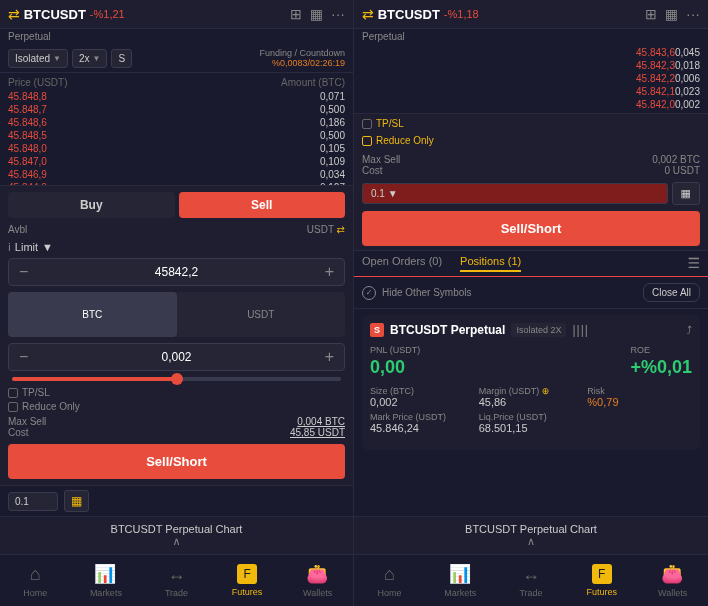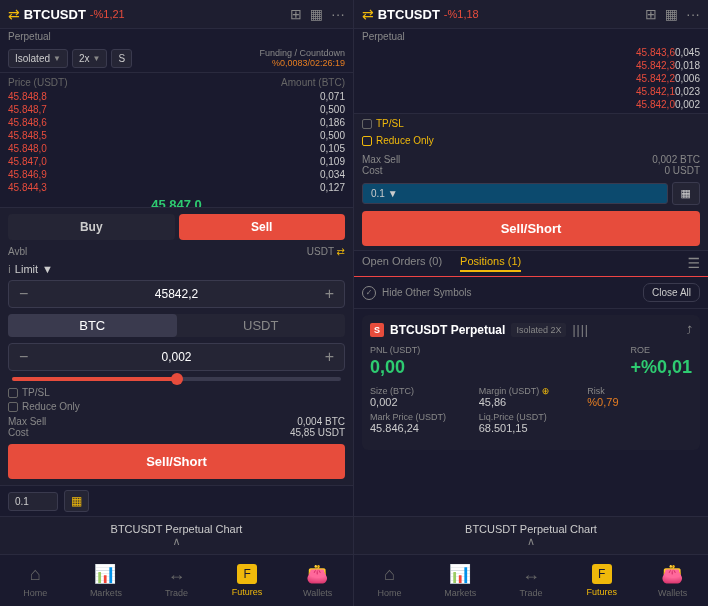--- a/index.html
+++ b/index.html
@@ -205,22 +205,22 @@
     }
     .currency-tabs {
       display: flex;
       background: #252535;
       border-radius: 4px;
       margin-bottom: 6px;
     }
     .currency-tab {
       flex: 1;
       text-align: center;
-      padding: 4px;
-      font-size: 13px;
+      padding: 17px;
+      font-size: 10px;
       color: #888;
       cursor: pointer;
     }
     .currency-tab.active { background: #3a3a4e; color: #fff; border-radius: 4px; }
     .qty-input-row {
       display: flex;
       align-items: center;
       background: #252535;
       border: 1px solid #3a3a4e;
       border-radius: 4px;
@@ -288,20 +288,21 @@
     .max-sell-row {
       display: flex;
       justify-content: space-between;
       font-size: 10px;
       color: #888;
       margin-bottom: 6px;
     }
     .max-sell-row .values {
       text-align: right;
       color: #ccc;
+      text-decoration: underline;
     }
     .sell-short-btn {
       width: 100%;
       background: #e74c3c;
       color: #fff;
       border: none;
       border-radius: 4px;
       padding: 10px;
       font-size: 13px;
       font-weight: 600;
@@ -414,21 +415,21 @@
       color: #888;
       margin-bottom: 6px;
     }
     .right-qty-row {
       display: flex;
       align-items: center;
       gap: 4px;
       margin-bottom: 6px;
     }
     .right-qty-select {
-      background: #0c4a6e;
+      background: #7f1d1d;
       border: 1px solid #3a3a4e;
       color: #ccc;
       padding: 4px 8px;
       border-radius: 3px;
       font-size: 10px;
       flex: 1;
     }
 
     
     .positions-tabs {

